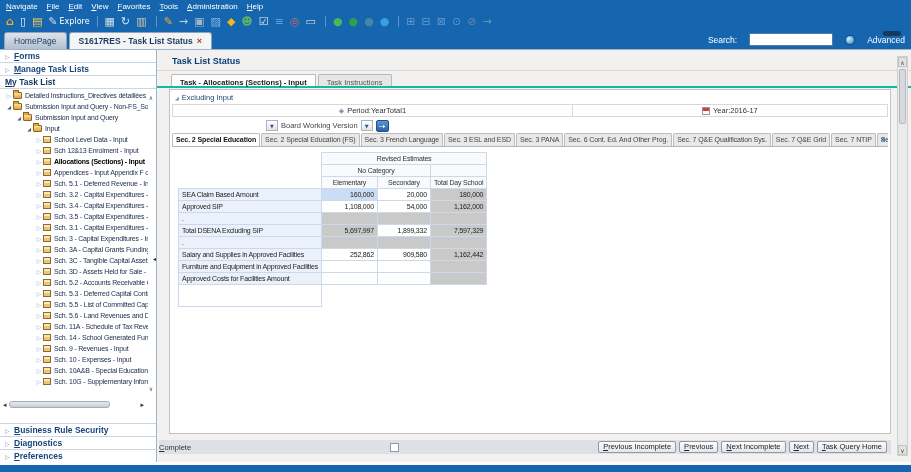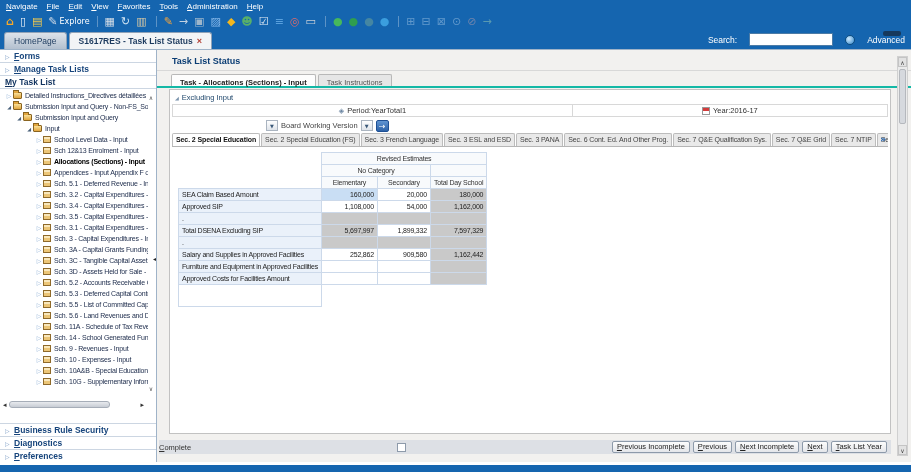--- a/index.html
+++ b/index.html
@@ -608,21 +608,21 @@
 
     <div class="action-bar">
       <span class="fl">Complete</span>
       <span class="checkbox"></span>
       <span style="display:flex;gap:3px;">
 
       <button class="abtn fl">Previous Incomplete</button>
           <button class="abtn fl">Previous</button>
           <button class="abtn fl">Next Incomplete</button>
           <button class="abtn fl">Next</button>
-          <button class="abtn fl">Task List Year</button>
+          <button class="abtn fl">Task Query Home</button>
         </span>
     </div>
 
     <div class="vscroll">
       <span class="vs-up glyph"></span>
       <span class="vs-thumb"></span>
       <span class="vs-dn glyph"></span>
     </div>
   </div>
 </div>

